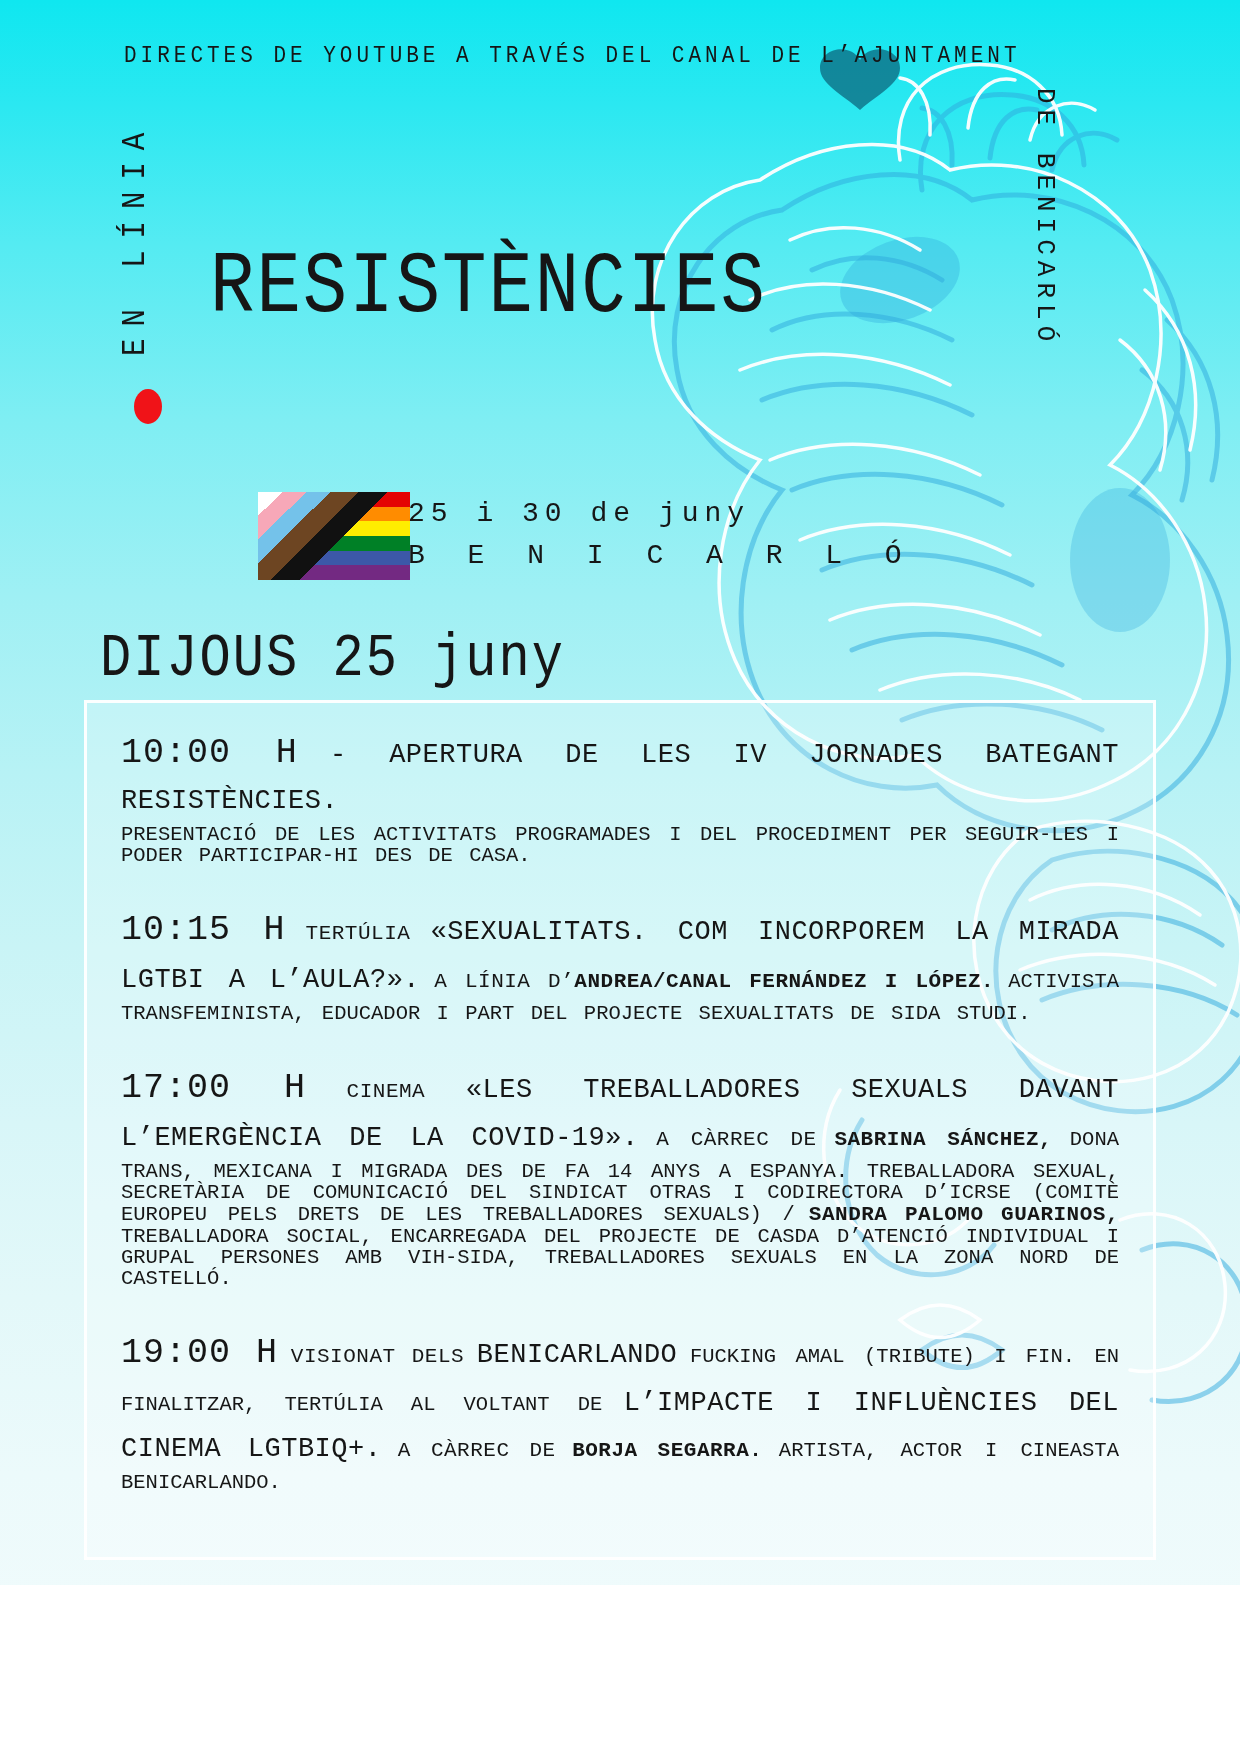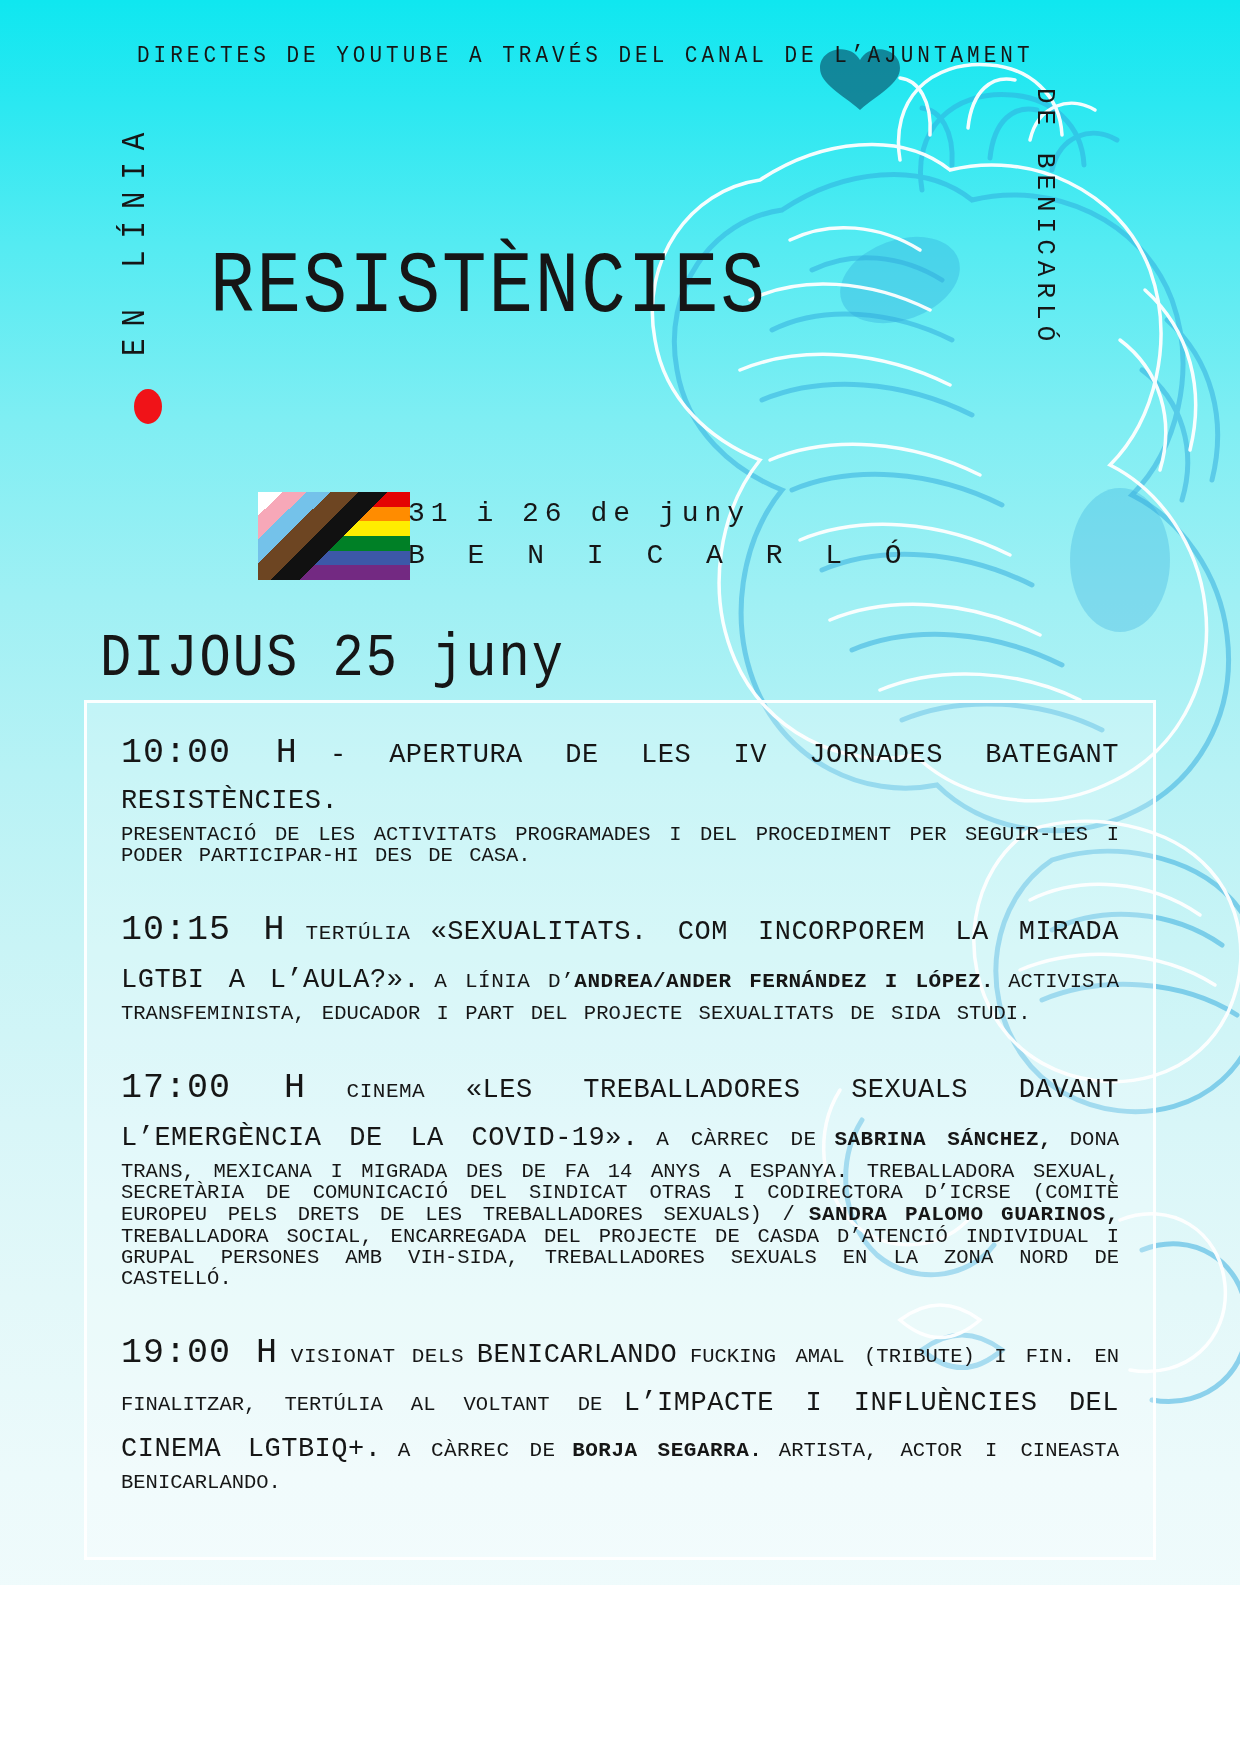--- a/index.html
+++ b/index.html
@@ -10,21 +10,21 @@
   .bg{
     position:absolute;inset:0;z-index:0;
     background:linear-gradient(180deg,
       #0FE7F0 0%, #2BE8F1 6%, #55EBF2 14%, #7FEEF3 24%,
       #9FF0F4 34%, #B7F2F5 44%, #C9F4F6 54%, #D8F6F8 64%,
       #E3F8F9 74%, #ECFAFB 84%, #F3FCFD 100%);
   }
   .heart-art{position:absolute;left:600px;top:40px;width:640px;height:1520px;z-index:1;}
   .layer{position:absolute;z-index:2;}
   .condensed{display:inline-block;transform:scaleY(1.18);transform-origin:0 0;}
-  .banner{left:124px;top:42px;font-size:21px;letter-spacing:4px;white-space:nowrap;margin-left:13px;}
+  .banner{left:124px;top:42px;font-size:21px;letter-spacing:4px;white-space:nowrap;}
   .side-left{left:116px;top:356px;transform:rotate(-90deg) scaleY(1.15);transform-origin:0 0;
     font-size:29px;letter-spacing:12px;white-space:nowrap;}
   .side-right{left:1030px;top:88px;writing-mode:vertical-rl;font-size:26px;letter-spacing:6px;}
   .title1{left:210px;top:126px;font-size:74px;letter-spacing:2px;}
   .title2{left:210px;top:238px;font-size:74px;letter-spacing:2px;}
   .title3{left:222px;top:330px;font-size:98px;letter-spacing:12px;}
   .red-dot{left:134px;top:389px;width:28px;height:35px;border-radius:50%;background:#F01318;}
   .flag{
     left:258px;top:492px;width:152px;height:88px;
     background:
@@ -98,40 +98,40 @@
   <div class="layer side-right">DE BENICARLÓ</div>
 
   <div class="layer title2">
     <span class="condensed">RESISTÈNCIES</span>
   </div>
 
   <div class="layer red-dot"></div>
 
   <div class="layer flag"></div>
 
-  <div class="layer dates">31 i 26 de juny</div>
+  <div class="layer dates">25 i 30 de juny</div>
   <div class="layer city">B E N I C A R L Ó</div>
 
   <div class="layer day-heading">
     <span class="condensed">DIJOUS 25 juny</span>
   </div>
 
   <div class="layer schedule-box">
 
     <p class="block">
       <span class="time">10:00 H</span>
       <span class="big">- APERTURA DE LES IV JORNADES BATEGANT RESISTÈNCIES.</span><br>
       <span class="small">PRESENTACIÓ DE LES ACTIVITATS PROGRAMADES I DEL PROCEDIMENT PER SEGUIR-LES I PODER PARTICIPAR-HI DES DE CASA.</span>
     </p>
 
     <p class="block">
       <span class="time">10:15 H</span>
       <span class="label">TERTÚLIA</span>
       <span class="big">«SEXUALITATS. COM INCORPOREM LA MIRADA LGTBI A L’AULA?».</span>
-      <span class="carrec">A LÍNIA D’</span><span class="speaker">ANDREA/ANDER FERNÁNDEZ I LÓPEZ.</span>
+      <span class="carrec">A LÍNIA D’</span><span class="speaker">ANDREA/CANAL FERNÁNDEZ I LÓPEZ.</span>
       <span class="small">ACTIVISTA TRANSFEMINISTA, EDUCADOR I PART DEL PROJECTE SEXUALITATS DE SIDA STUDI.</span>
     </p>
 
     <p class="block">
       <span class="time">17:00 H</span>
       <span class="label">CINEMA</span>
       <span class="big">«LES TREBALLADORES SEXUALS DAVANT L’EMERGÈNCIA DE LA COVID-19».</span>
       <span class="carrec">A CÀRREC DE</span>
       <span class="speaker">SABRINA SÁNCHEZ,</span>
       <span class="small">DONA TRANS, MEXICANA I MIGRADA DES DE FA 14 ANYS A ESPANYA. TREBALLADORA SEXUAL, SECRETÀRIA DE COMUNICACIÓ DEL SINDICAT OTRAS I CODIRECTORA D’ICRSE (COMITÈ EUROPEU PELS DRETS DE LES TREBALLADORES SEXUALS) /</span>

